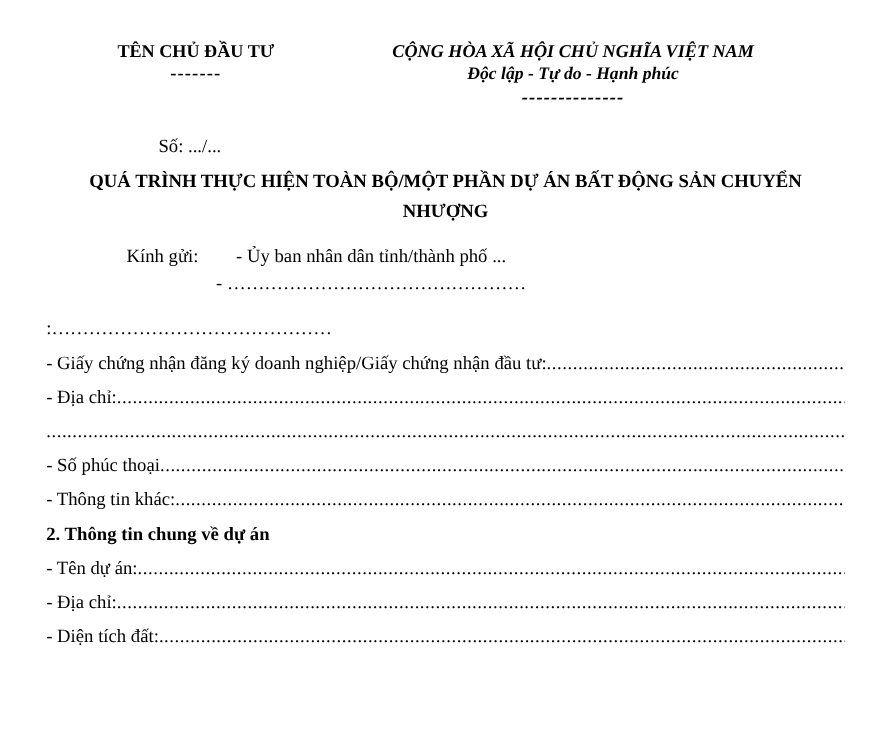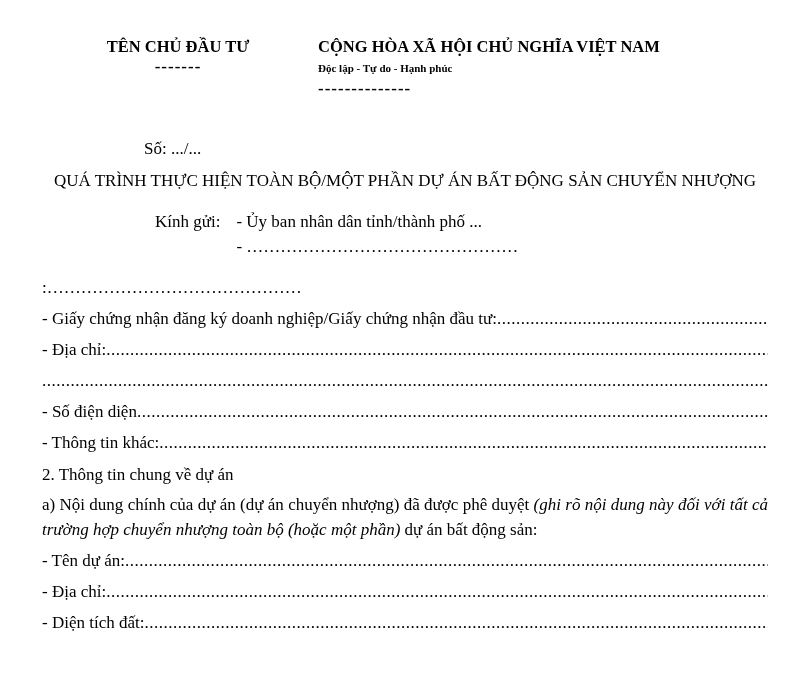--- a/index.html
+++ b/index.html
@@ -14,73 +14,74 @@
     background: #ffffff;
     color: #000000;
     font-family: "Liberation Serif", "DejaVu Serif", serif;
     font-size: 17px;
     padding: 36px 41px 0 42px;
     overflow: hidden;
   }
   
   .hdr { display: flex; }
   .hdr-left { width: 272px; text-align: center; }
-  .hdr-right { width: 406px; margin-left: 4px; }
+  .hdr-right { width: 406px; text-align: center; margin-left: 4px; font-style: italic; }
   .hdr-title { font-weight: bold; font-size: 16.5px; line-height: 21px; }
   .hdr-dashes { font-weight: bold; line-height: 20px; letter-spacing: 1px; }
-  .hdr-subtitle { font-weight: bold; font-size: 11px; line-height: 22px; }
+  .hdr-subtitle { font-weight: bold; font-size: 16px; line-height: 22px; }
   
   .meta-row {
     display: flex;
     justify-content: space-between;
-    margin-top: 38px;
+    margin-top: 22px;
     padding-left: 102px;
     padding-right: 76px;
     line-height: 24px;
     flex-direction: column;
   }
   .doc-date { font-style: italic; }
   
   .title1 {
     text-align: center;
     font-weight: bold;
     margin-top: 17px;
     line-height: 24px;
   }
   .title2 {
     text-align: center;
-    font-weight: normal;
+    font-weight: bold;
     margin: 6px auto 0;
     max-width: 706px;
     line-height: 27px;
   }
   
   .recipient {
     display: flex;
     margin-top: 15px;
-    margin-left: 113px;
+    margin-left: 73px;
     line-height: 25px;
+    text-align: center;
   }
   .recipient-label { margin-right: 16px; }
   
   .body { margin-top: 13px; }
   .line {
     display: flex;
     line-height: 31px;
     white-space: nowrap;
   }
   .leader {
     flex: 1 1 auto;
     overflow: hidden;
     white-space: nowrap;
     letter-spacing: 0.5px;
   }
   .b { font-weight: bold; }
   .heading2 {
-    font-weight: normal;
+    font-weight: bold;
     line-height: 30px;
     margin-top: 2px;
   }
   .para {
     line-height: 24.5px;
     text-align: justify;
     margin-top: 3px;
     margin-bottom: 3px;
   }
   .para .it { font-style: italic; }
@@ -128,33 +129,30 @@
         <span class="leader">........................................................................................................................................................................................................</span>
     </div>
     <div class="line">
       <span>- Địa chỉ: </span>
         <span class="leader">........................................................................................................................................................................................................</span>
     </div>
     <div class="line">
         <span class="leader">........................................................................................................................................................................................................</span>
     </div>
     <div class="line">
-      <span>- Số điện diện </span>
+      <span>- Số phúc thoại </span>
         <span class="leader">........................................................................................................................................................................................................</span>
     </div>
     <div class="line">
       <span>- Thông tin khác: </span>
         <span class="leader">........................................................................................................................................................................................................</span>
     </div>
 
     <div class="heading2">2. Thông tin chung về dự án</div>
 
-    <div class="para">
-      <span>a) Nội dung chính của dự án (dự án chuyển nhượng) đã được phê duyệt </span><span class="it">(ghi rõ nội dung này đối với tất cả trường hợp chuyển nhượng toàn bộ (hoặc một phần)</span><span> dự án bất động sản:</span>
-    </div>
 
     <div class="line">
       <span>- Tên dự án: </span>
         <span class="leader">........................................................................................................................................................................................................</span>
     </div>
     <div class="line">
       <span>- Địa chỉ: </span>
         <span class="leader">........................................................................................................................................................................................................</span>
     </div>
     <div class="line">

